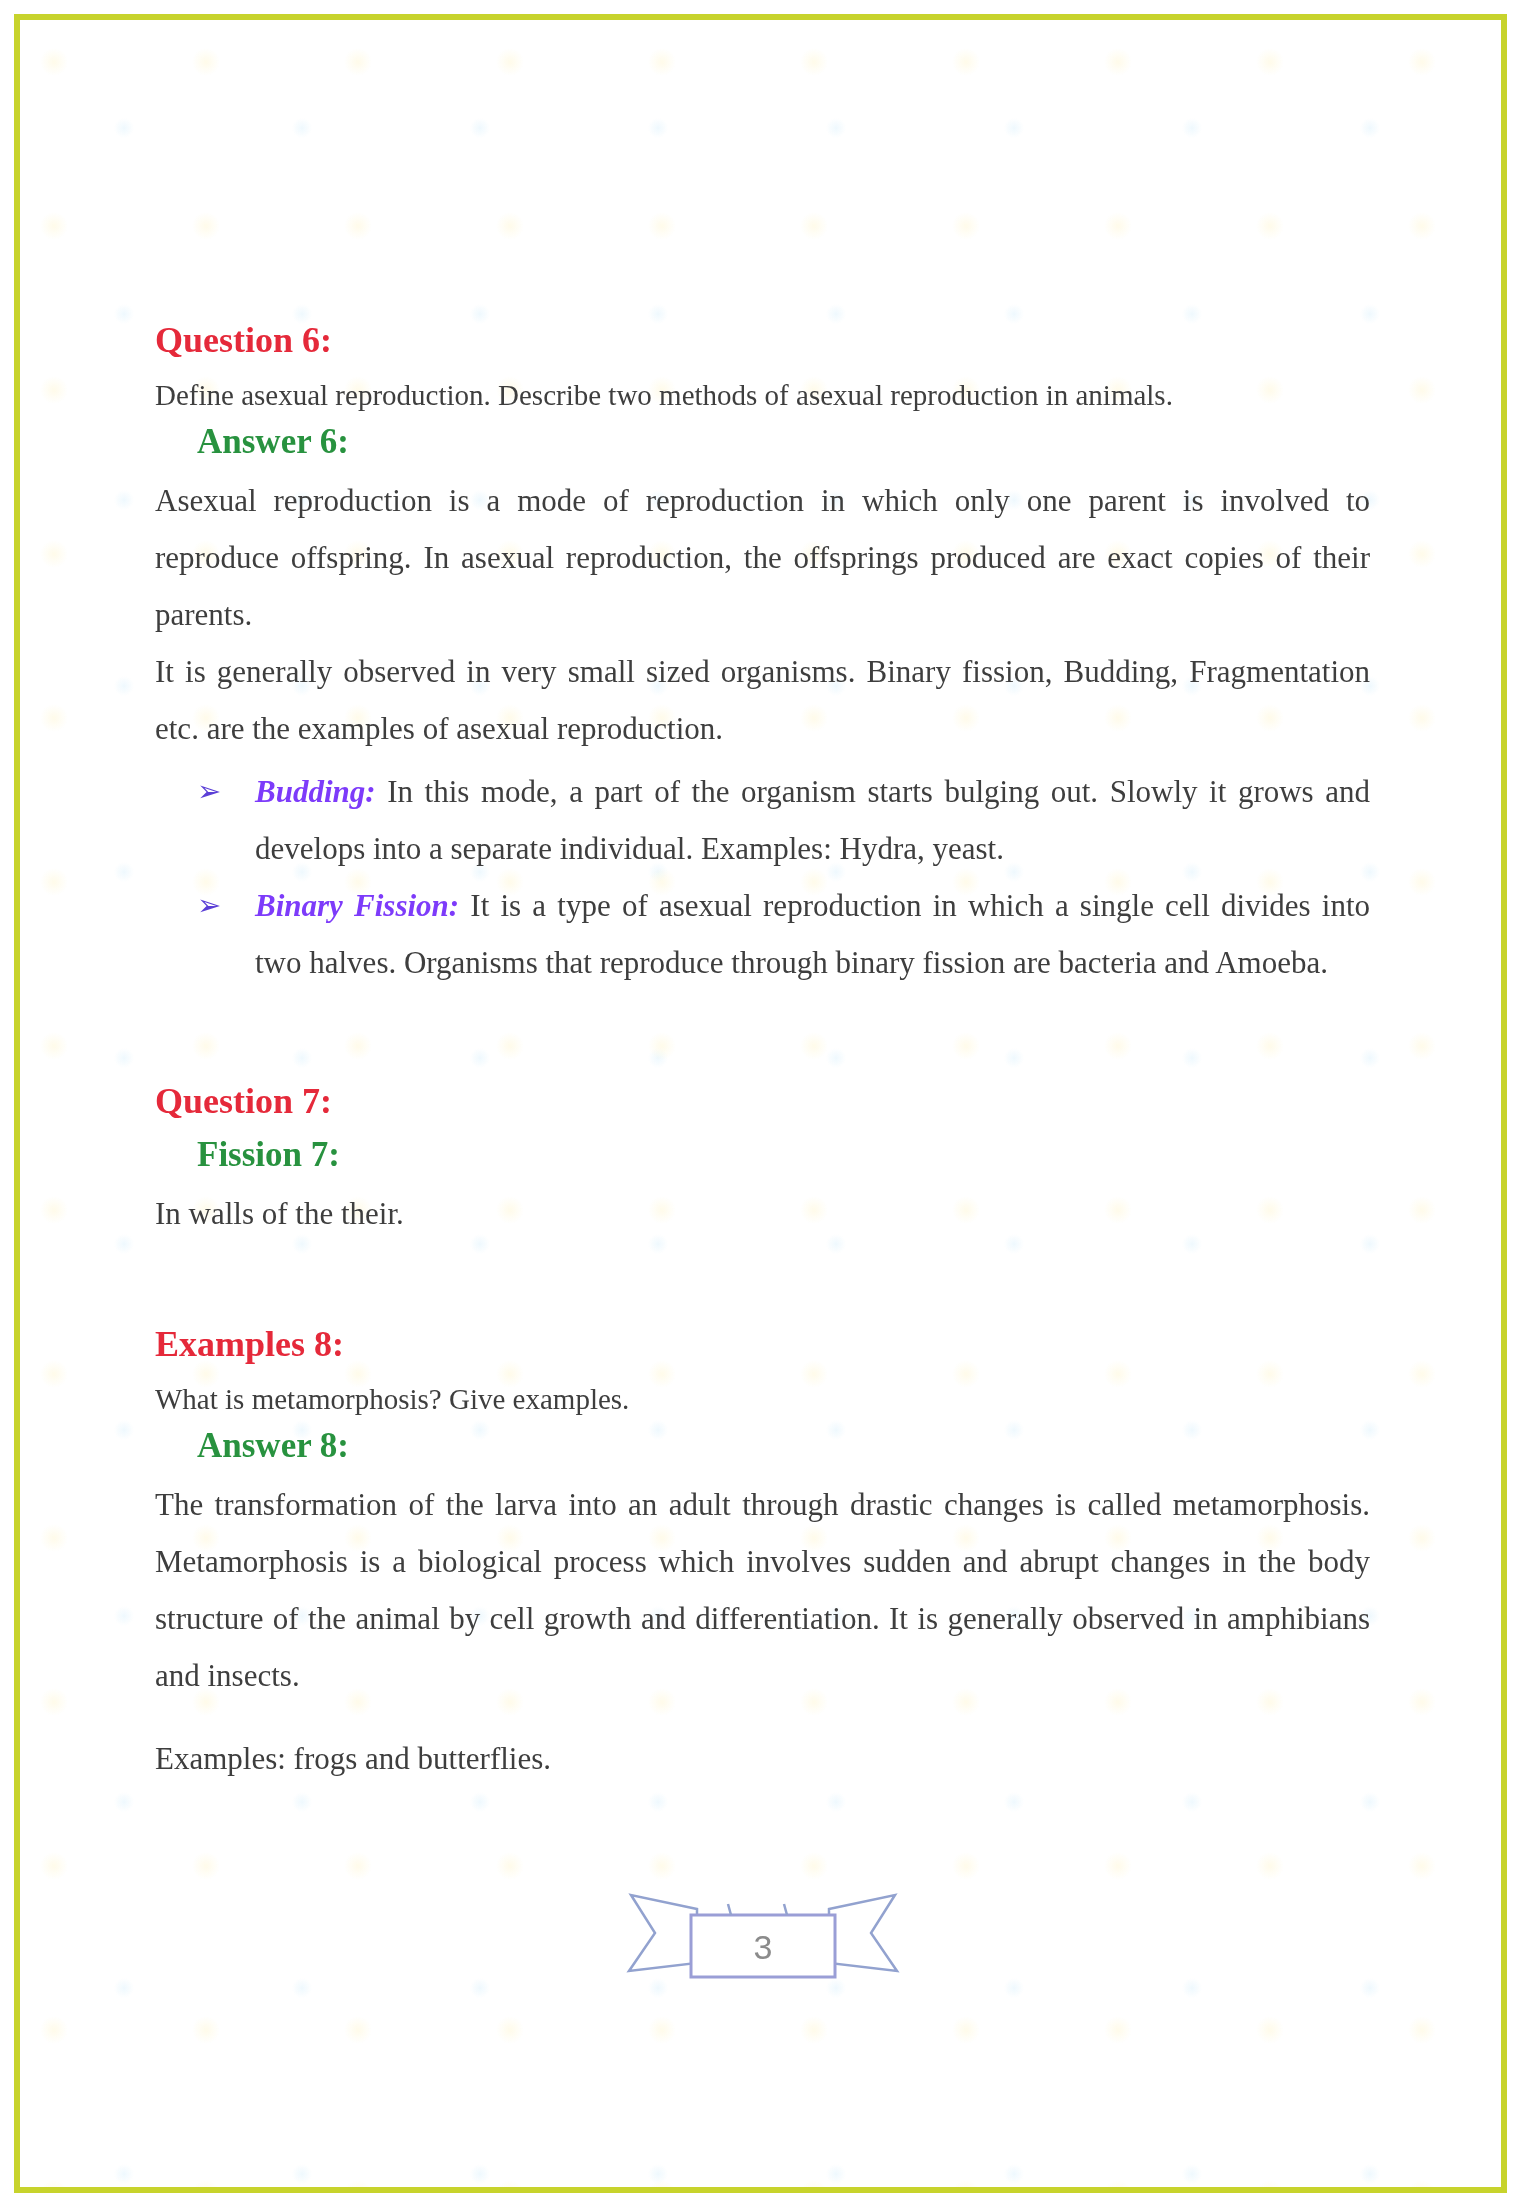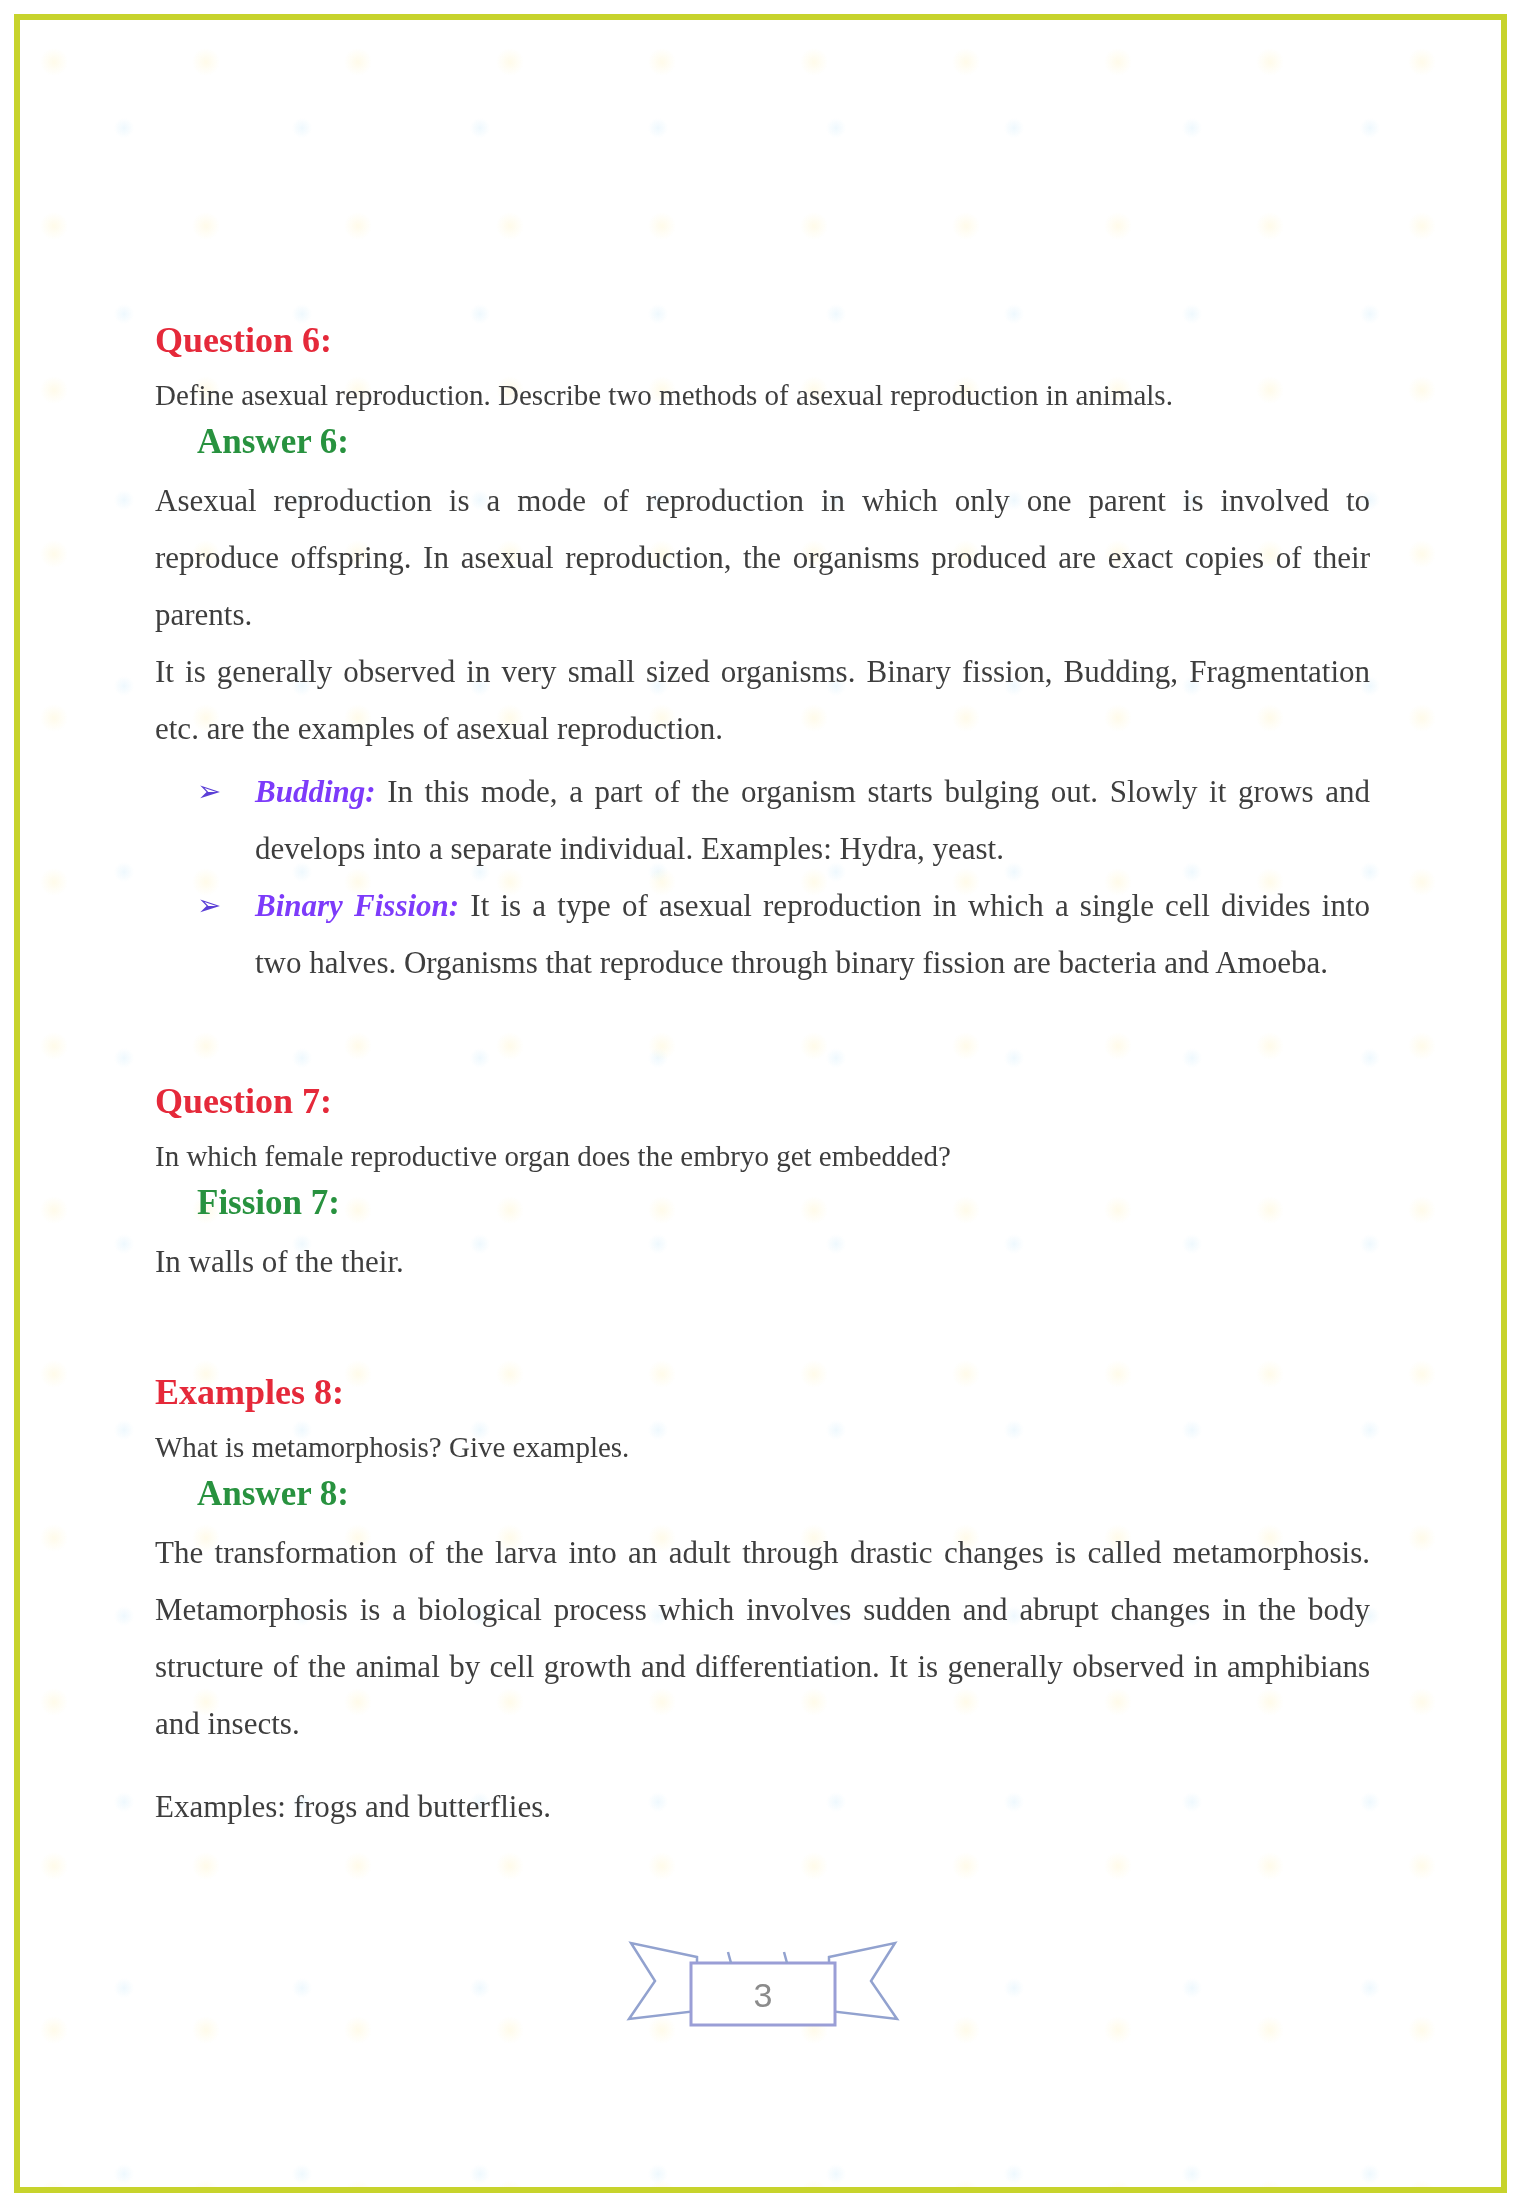--- a/index.html
+++ b/index.html
@@ -113,39 +113,38 @@
 <body>
 
 <div class="page">
   <div class="sheet">
     <div class="content">
 
       <section>
         <h2 class="q-heading">Question 6:</h2>
         <p class="q-text">Define asexual reproduction. Describe two methods of asexual reproduction in animals.</p>
         <h3 class="a-heading">Answer 6:</h3>
-        <p class="body-p justify">Asexual reproduction is a mode of reproduction in which only one parent is involved to reproduce offspring. In asexual reproduction, the organisms produced are exact copies of their parents.</p>
+        <p class="body-p justify">Asexual reproduction is a mode of reproduction in which only one parent is involved to reproduce offspring. In asexual reproduction, the offsprings produced are exact copies of their parents.</p>
         <p class="body-p justify">It is generally observed in very small sized organisms. Binary fission, Budding, Fragmentation etc. are the examples of asexual reproduction.</p>
         <ul class="bullets">
           <li class="bullet-item justify">
             <span class="bullet-arrow">➢</span>
             <span class="bullet-term">Budding:</span>
             <span class="bullet-text">In this mode, a part of the organism starts bulging out. Slowly it grows and develops into a separate individual. Examples: Hydra, yeast.</span>
           </li>
           <li class="bullet-item justify">
             <span class="bullet-arrow">➢</span>
             <span class="bullet-term">Binary Fission:</span>
             <span class="bullet-text">It is a type of asexual reproduction in which a single cell divides into two halves. Organisms that reproduce through binary fission are bacteria and Amoeba.</span>
           </li>
         </ul>
       </section>
 
       <section class="section-q7">
         <h2 class="q-heading">Question 7:</h2>
-        <p class="q-text">In which female reproductive organ does the embryo get embedded?</p>
         <h3 class="a-heading">Fission 7:</h3>
         <p class="body-p">In walls of the their.</p>
       </section>
 
       <section class="section-q8">
         <h2 class="q-heading">Examples 8:</h2>
         <p class="q-text">What is metamorphosis? Give examples.</p>
         <h3 class="a-heading">Answer 8:</h3>
         <p class="body-p justify">The transformation of the larva into an adult through drastic changes is called metamorphosis. Metamorphosis is a biological process which involves sudden and abrupt changes in the body structure of the animal by cell growth and differentiation. It is generally observed in amphibians and insects.</p>
         <p class="body-p spaced-p">Examples: frogs and butterflies.</p>

